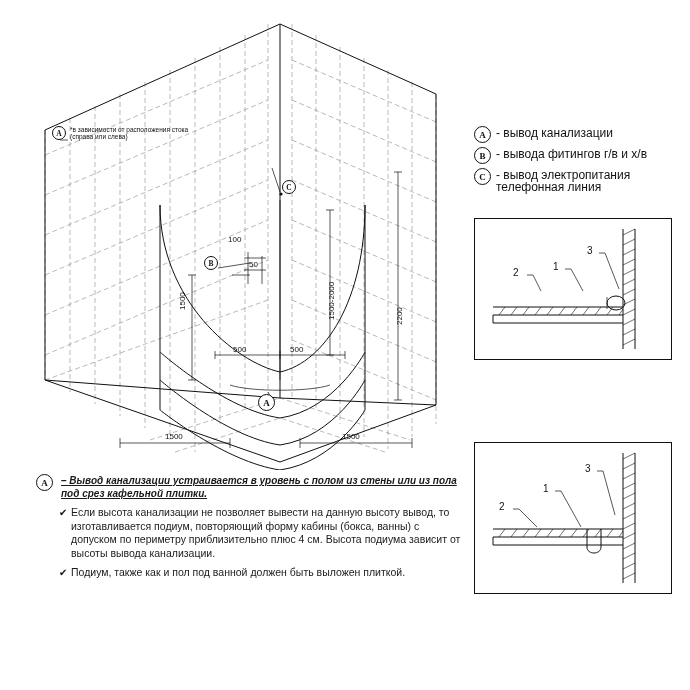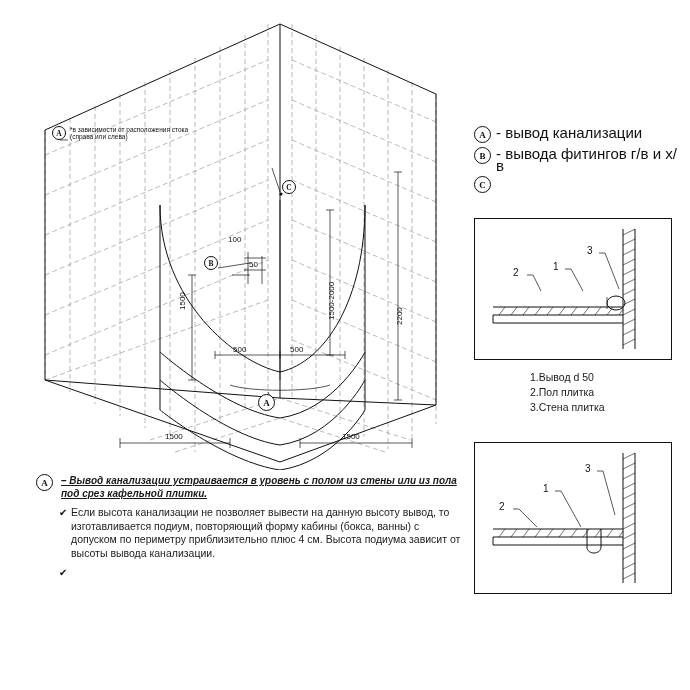--- a/index.html
+++ b/index.html
@@ -19,21 +19,21 @@
     display:flex;align-items:center;justify-content:center;
     font-size:9px;font-weight:bold;color:#111;background:#fff;
     font-family:"Liberation Serif",serif;
   }
   .circ.sm{width:12px;height:12px;font-size:7.5px;}
 
   
   #legend{left:474px;top:126px;width:210px;}
   .legend-row{display:flex;align-items:flex-start;margin-bottom:4px;}
   .legend-row .circ{flex:0 0 auto;margin-right:5px;}
-  .legend-txt{font-size:15px;line-height:12px;padding-top:1px;color:#111;white-space:pre-line;}
+  .legend-txt{font-size:12px;line-height:12px;padding-top:1px;color:#111;white-space:pre-line;}
 
   
   #note{left:36px;top:474px;width:440px;}
   .note-head{display:flex;align-items:flex-start;}
   .note-head .circ{margin-right:8px;flex:0 0 auto;}
   .note-head-txt{font-size:10px;line-height:13px;font-weight:bold;font-style:italic;text-decoration:underline;}
   .bullet-row{display:flex;align-items:flex-start;margin-top:6px;}
   .chk{flex:0 0 auto;width:12px;font-size:10px;color:#111;line-height:13px;}
   .bullet-txt{font-size:10.5px;line-height:13.5px;}
 
@@ -182,20 +182,22 @@
     <div class="legend-row">
       <div class="circ">A</div>
       <div class="legend-txt">- вывод канализации</div>
     </div>
     <div class="legend-row">
       <div class="circ">B</div>
       <div class="legend-txt">- вывода фитингов г/в и х/в</div>
     </div>
     <div class="legend-row">
       <div class="circ">C</div>
+      <div class="legend-txt">- вывод электропитания
+телефонная линия</div>
     </div>
   </div>
 
   <div class="abs" style="left:474px;top:218px;width:196px;height:140px;border:1px solid #111;background:#fff;">
     <svg width="194" height="138">
 
       <path class="ln" d="M148,10 L148,130"></path>
       <path class="ln" d="M160,10 L160,130"></path>
       <g stroke="#111" stroke-width="0.6">
         <path d="M148,16 L160,10"></path>
@@ -238,25 +240,20 @@
 
       <path class="leader" d="M52,56 L58,56"></path>
       <path class="leader" d="M90,50 L96,50"></path>
       <path class="leader" d="M124,34 L130,34"></path>
     </svg>
     <div class="abs txt" style="left:38px;top:48px;">2</div>
     <div class="abs txt" style="left:78px;top:42px;">1</div>
     <div class="abs txt" style="left:112px;top:26px;">3</div>
   </div>
 
-  <div class="abs" id="detail-list">
-    <div class="dl-row">1.Вывод d 50</div>
-    <div class="dl-row">2.Пол плитка</div>
-    <div class="dl-row">3.Стена плитка</div>
-  </div>
 
   <div class="abs" style="left:474px;top:442px;width:196px;height:150px;border:1px solid #111;background:#fff;">
     <svg width="194" height="148">
       <path class="ln" d="M148,10 L148,140"></path>
       <path class="ln" d="M160,10 L160,140"></path>
       <g stroke="#111" stroke-width="0.6">
         <path d="M148,16 L160,10"></path>
           <path d="M148,26 L160,20"></path>
           <path d="M148,36 L160,30"></path>
         <path d="M148,46 L160,40"></path>
@@ -312,16 +309,17 @@
     </div>
     <div class="bullet-row" style="margin-left:23px;">
       <div class="chk">✔</div>
       <div class="bullet-txt" style="white-space:pre-line;">Если высота канализации не позволяет вывести на данную высоту вывод, то
 изготавливается подиум, повторяющий форму кабины (бокса, ванны) с
 допуском по периметру приблизительно плюс 4 см. Высота подиума зависит от
 высоты вывода канализации.</div>
     </div>
     <div class="bullet-row" style="margin-left:23px;">
       <div class="chk">✔</div>
+      <div class="bullet-txt" style="white-space:pre-line;">Подиум, также как и пол под ванной должен быть выложен плиткой.</div>
     </div>
   </div>
 
 </div>
 
 </body></html>

